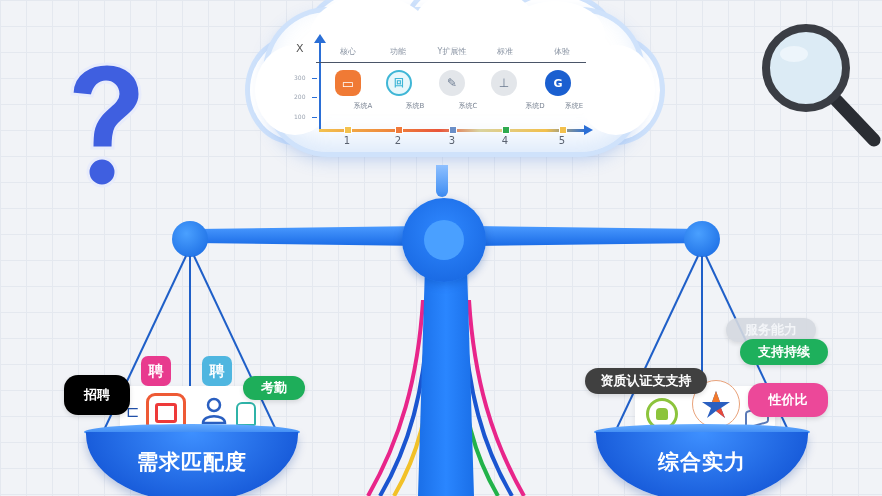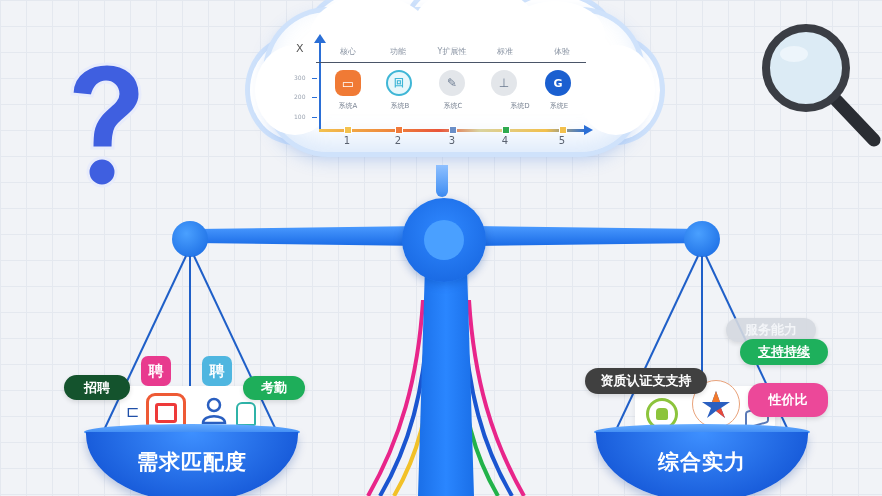--- a/index.html
+++ b/index.html
@@ -18,21 +18,21 @@
   .puff{position:absolute;background:#fff;border-radius:50%;box-shadow:0 0 0 5px #cfe2fb;}
   .matrix-title{position:absolute;left:0;width:410px;top:18px;text-align:center;font-size:21px;font-weight:bold;color:#1f2530;letter-spacing:1px;}
   .y-axis{position:absolute;left:69px;top:50px;width:2px;height:92px;background:#2b6fd6;}
   .y-arrow{position:absolute;left:64px;top:44px;width:0;height:0;border-left:6px solid transparent;border-right:6px solid transparent;border-bottom:9px solid #2b6fd6;}
   .x-label{position:absolute;left:46px;top:52px;font-size:11px;color:#555;}
   .hdr-line{position:absolute;left:66px;top:72px;width:270px;height:1px;background:#4a5568;}
   .col-hdr{position:absolute;top:56px;font-size:8px;color:#8a94a3;width:60px;text-align:center;}
   .ytick{position:absolute;left:44px;font-size:6px;color:#9aa3b0;}
   .ytick-mark{position:absolute;left:62px;width:5px;height:1px;background:#2b6fd6;}
   .item-icon{position:absolute;top:80px;width:26px;height:26px;border-radius:50%;display:flex;align-items:center;justify-content:center;font-size:13px;}
-  .item-lbl{position:absolute;top:111px;font-size:7px;color:#7b8594;width:56px;text-align:center;}
+  .item-lbl{position:absolute;top:111px;font-size:7px;color:#7b8594;width:56px;text-align:center;padding-left:15px;}
   .x-axis{position:absolute;left:69px;top:139px;width:267px;height:3px;
     background:linear-gradient(90deg,#f3c24f 0%,#ef8a3c 25%,#e9553a 45%,#d9d3a0 60%,#f2c04c 85%,#2b6fd6 100%);}
   .x-arrow{position:absolute;left:334px;top:135px;width:0;height:0;border-top:5px solid transparent;border-bottom:5px solid transparent;border-left:9px solid #2b6fd6;}
   .x-marker{position:absolute;top:136px;width:6px;height:6px;border:1px solid #fff;}
   .x-num{position:absolute;top:145px;font-size:10px;color:#5a6270;width:12px;text-align:center;}
   
   .connector{left:436px;top:165px;width:12px;height:32px;background:linear-gradient(#8ec0ff,#3d8cf2);border-radius:0 0 6px 6px;}
   .beam2{left:195px;top:226px;width:508px;height:20px;background:linear-gradient(#4a9aff,#1a6be6);
     clip-path:polygon(0 15%,45% 0,55% 0,100% 15%,100% 85%,55% 100%,45% 100%,0 85%);}
   .end-ball{width:36px;height:36px;border-radius:50%;background:radial-gradient(circle at 40% 35%,#4aa0ff,#1667e0);}
@@ -171,21 +171,21 @@
   <svg width="30" height="30" viewBox="0 0 30 30">
       <circle cx="14" cy="9" r="6" fill="none" stroke="#2a5fc0" stroke-width="2.5"></circle>
       <path d="M3 27 C3 18,25 18,25 27 Z" fill="none" stroke="#2a5fc0" stroke-width="2.5"></path>
     </svg>
 </div>
 <div class="abs" style="left:236px;top:402px;width:16px;height:20px;border:2px solid #2fb3a8;border-radius:6px 6px 2px 2px;"></div>
 
 <div class="abs sq" style="left:141px;top:356px;background:#e83a8e;">聘</div>
 <div class="abs sq" style="left:202px;top:356px;background:#4fb6e0;">聘</div>
 
-<div class="abs pill" style="left:64px;top:375px;width:66px;height:25px;background:#14532d;">招聘</div>
+<div class="abs pill" style="left:64px;top:375px;width:66px;height:40px;background:#000000;">招聘</div>
 <div class="abs pill" style="left:243px;top:376px;width:62px;height:24px;background:#1eae5a;">考勤</div>
 
 <div class="abs bowl-rim" style="left:84px;top:424px;"></div>
 <div class="abs bowl" style="left:86px;top:432px;">
   <div class="bowl-label" style="top:16px;">需求匹配度</div>
 </div>
 
 <div class="abs card" style="left:635px;top:386px;width:140px;height:48px;"></div>
 <div class="abs" style="left:646px;top:398px;width:26px;height:26px;border:3px solid #8cc43c;border-radius:50%;display:flex;align-items:center;justify-content:center;">
   <div style="width:12px;height:12px;background:#8cc43c;border-radius:4px 4px 2px 2px;"></div>
@@ -193,20 +193,20 @@
 <div class="abs" style="left:692px;top:380px;width:46px;height:46px;border:1.5px solid #e9a27a;border-radius:50%;background:#fff;display:flex;align-items:center;justify-content:center;">
   <svg width="30" height="30" viewBox="0 0 30 30" style="position:static;">
       <path d="M15 2 L19 13 L29 13 L20 19 L24 29 L15 22 L6 29 L10 19 L1 13 L11 13 Z" fill="#2a5fc0"></path>
       <path d="M15 2 L19 13 L11 13 Z" fill="#f2782b"></path>
       <path d="M20 19 L24 29 L15 22 Z" fill="#e84a3a"></path>
     </svg>
 </div>
 <div class="abs" style="left:745px;top:408px;width:20px;height:14px;border:2px solid #5a7ab8;border-radius:3px;transform:skewY(-15deg);"></div>
 
 <div class="abs pill" style="left:726px;top:318px;width:90px;height:24px;background:#d5d9e0;color:#f4f6f9;opacity:.9;">服务能力</div>
-<div class="abs pill" style="left:740px;top:339px;width:88px;height:26px;background:#1eb05c;text-decoration:underline;">支持持续</div>
+<div class="abs pill" style="left:740px;top:339px;width:88px;height:26px;background:#1eb05c;">支持持续</div>
 <div class="abs pill" style="left:748px;top:383px;width:80px;height:34px;background:#ec4899;">性价比</div>
 <div class="abs pill" style="left:585px;top:368px;width:122px;height:26px;background:#404040;">资质认证支支持</div>
 
 <div class="abs bowl-rim" style="left:594px;top:424px;"></div>
 <div class="abs bowl" style="left:596px;top:432px;">
   <div class="bowl-label" style="top:16px;">综合实力</div>
 </div>
 
 </body></html>

